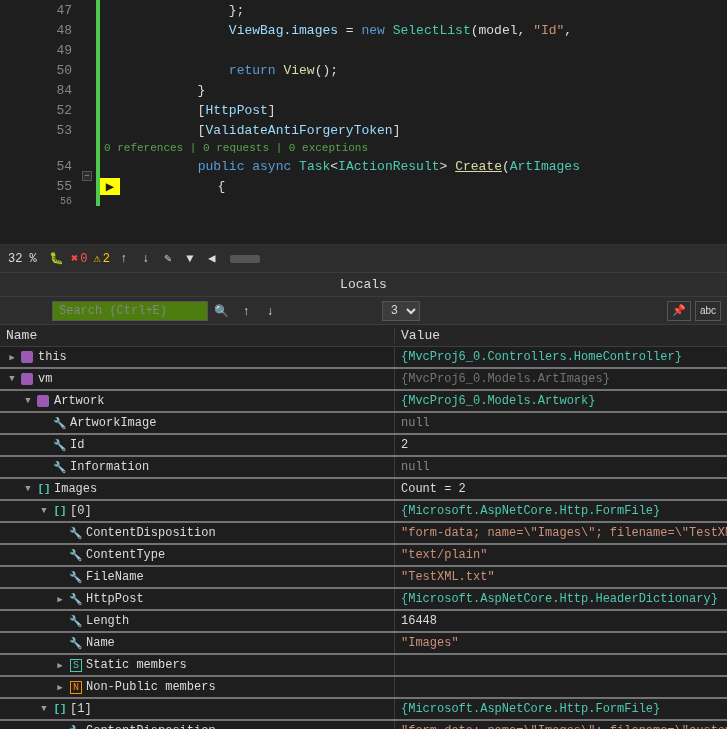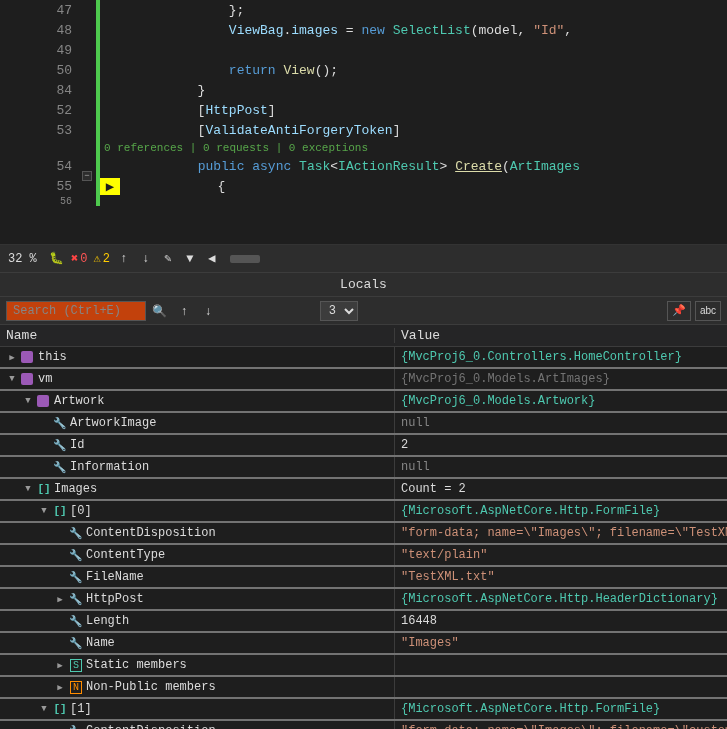--- a/index.html
+++ b/index.html
@@ -158,28 +158,29 @@
       background: #2d2d2d;
       height: 28px;
       display: flex;
       align-items: center;
       padding: 0 6px;
       gap: 4px;
       border-bottom: 1px solid #3c3c3c;
     }
 
     .search-box {
-      background: #c2410c;
+      background: #4d7c0f;
       border: 1px solid #555;
       color: #dcdcdc;
       padding: 2px 6px;
       font-size: 12px;
       font-family: inherit;
-      width: 140px;
+      width: 156px;
       height: 20px;
+      margin-left: 46px;
     }
 
     .search-box::placeholder { color: #858585; }
 
     .toolbar-btn {
       background: transparent;
       border: none;
       color: #dcdcdc;
       cursor: pointer;
       font-size: 12px;

